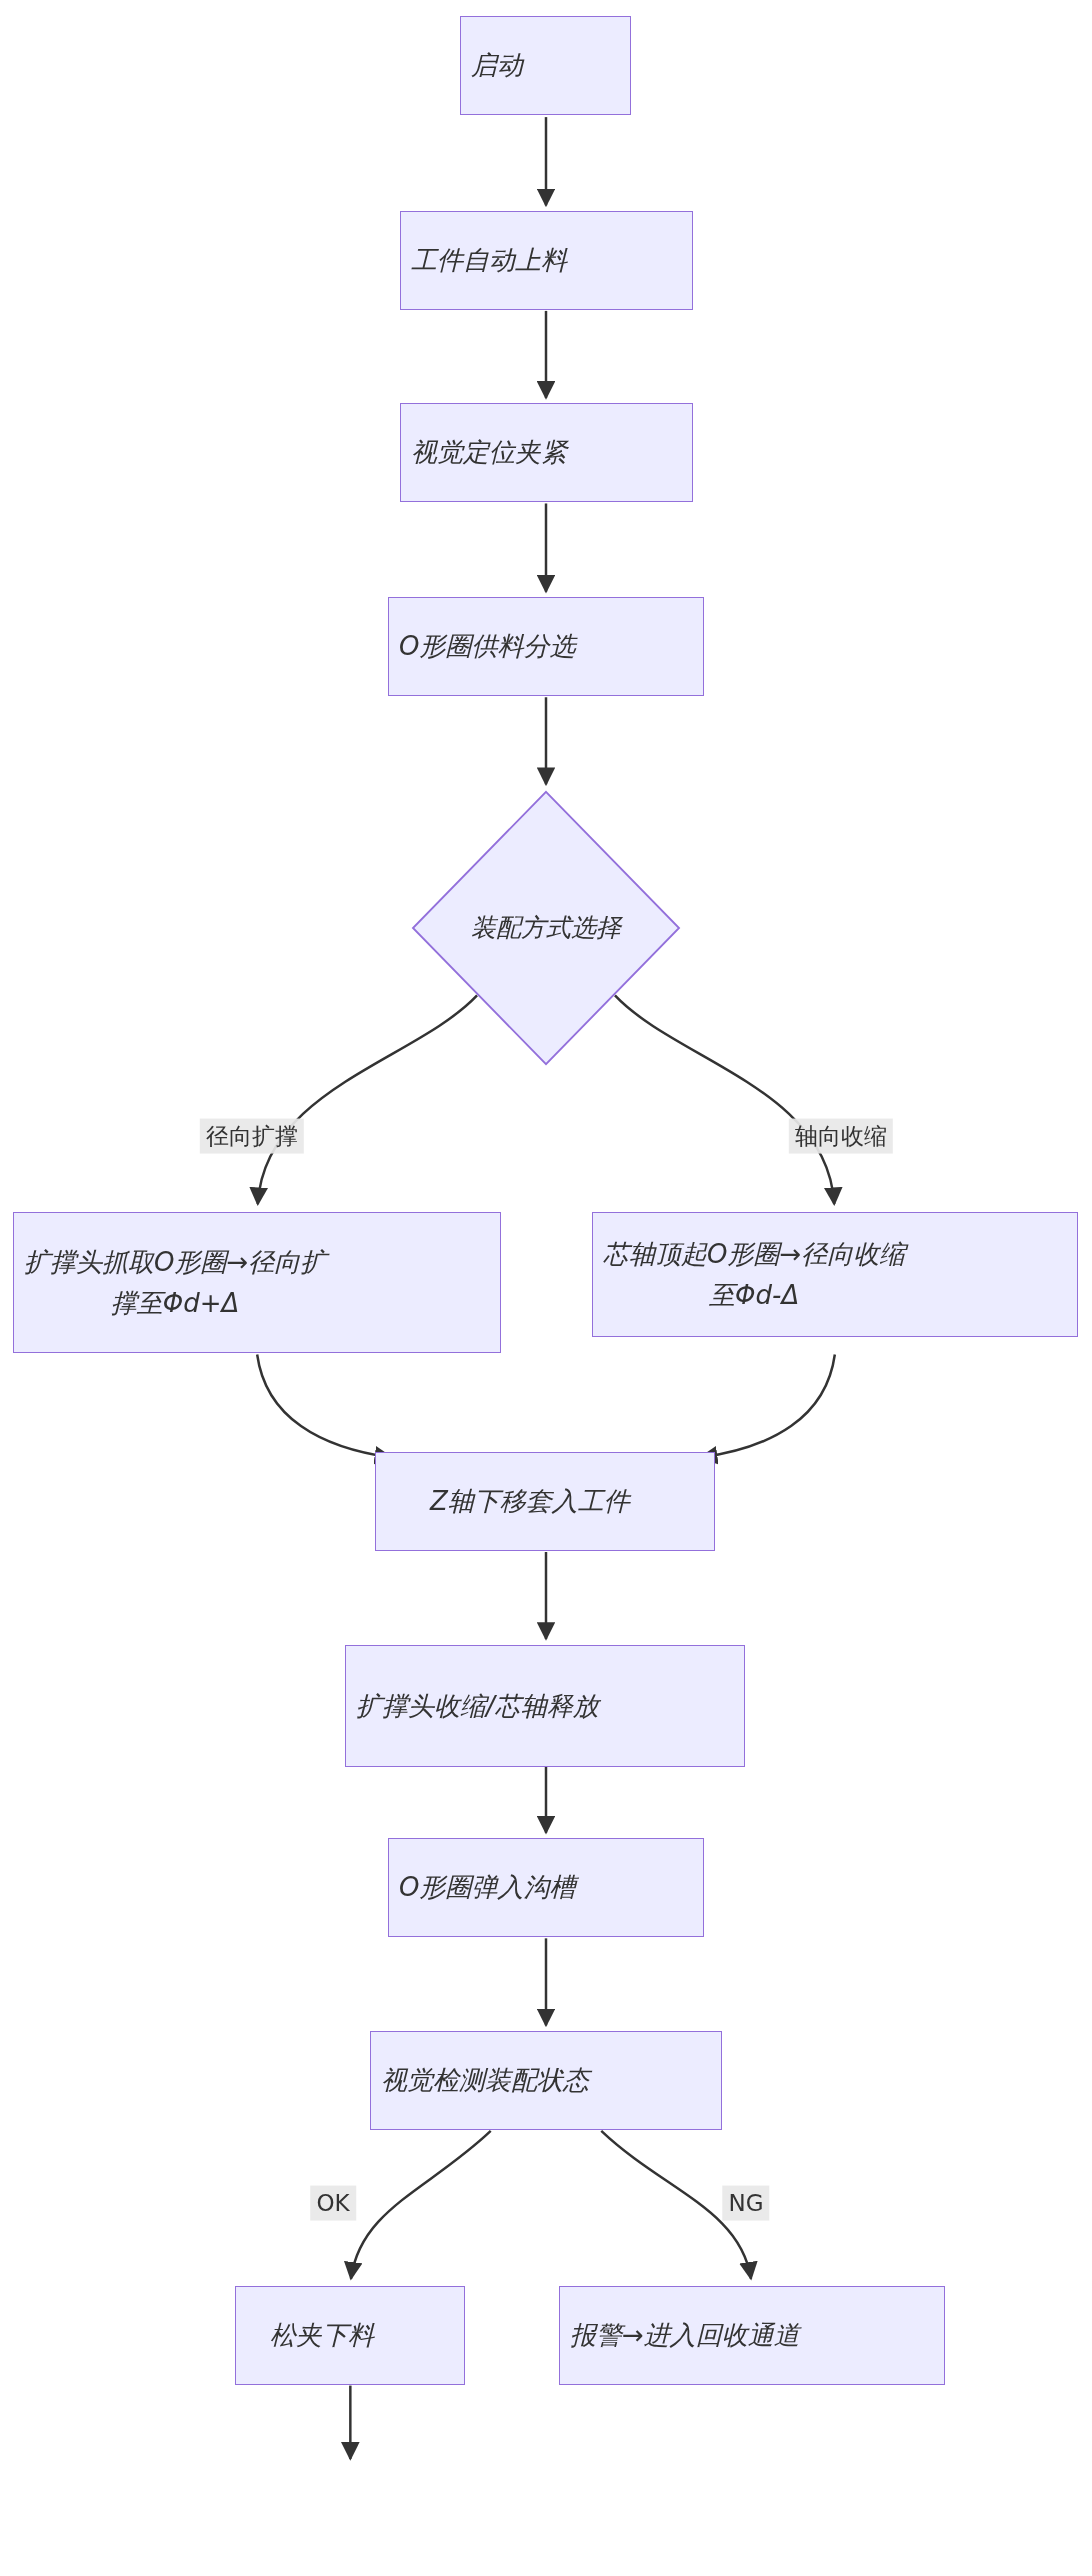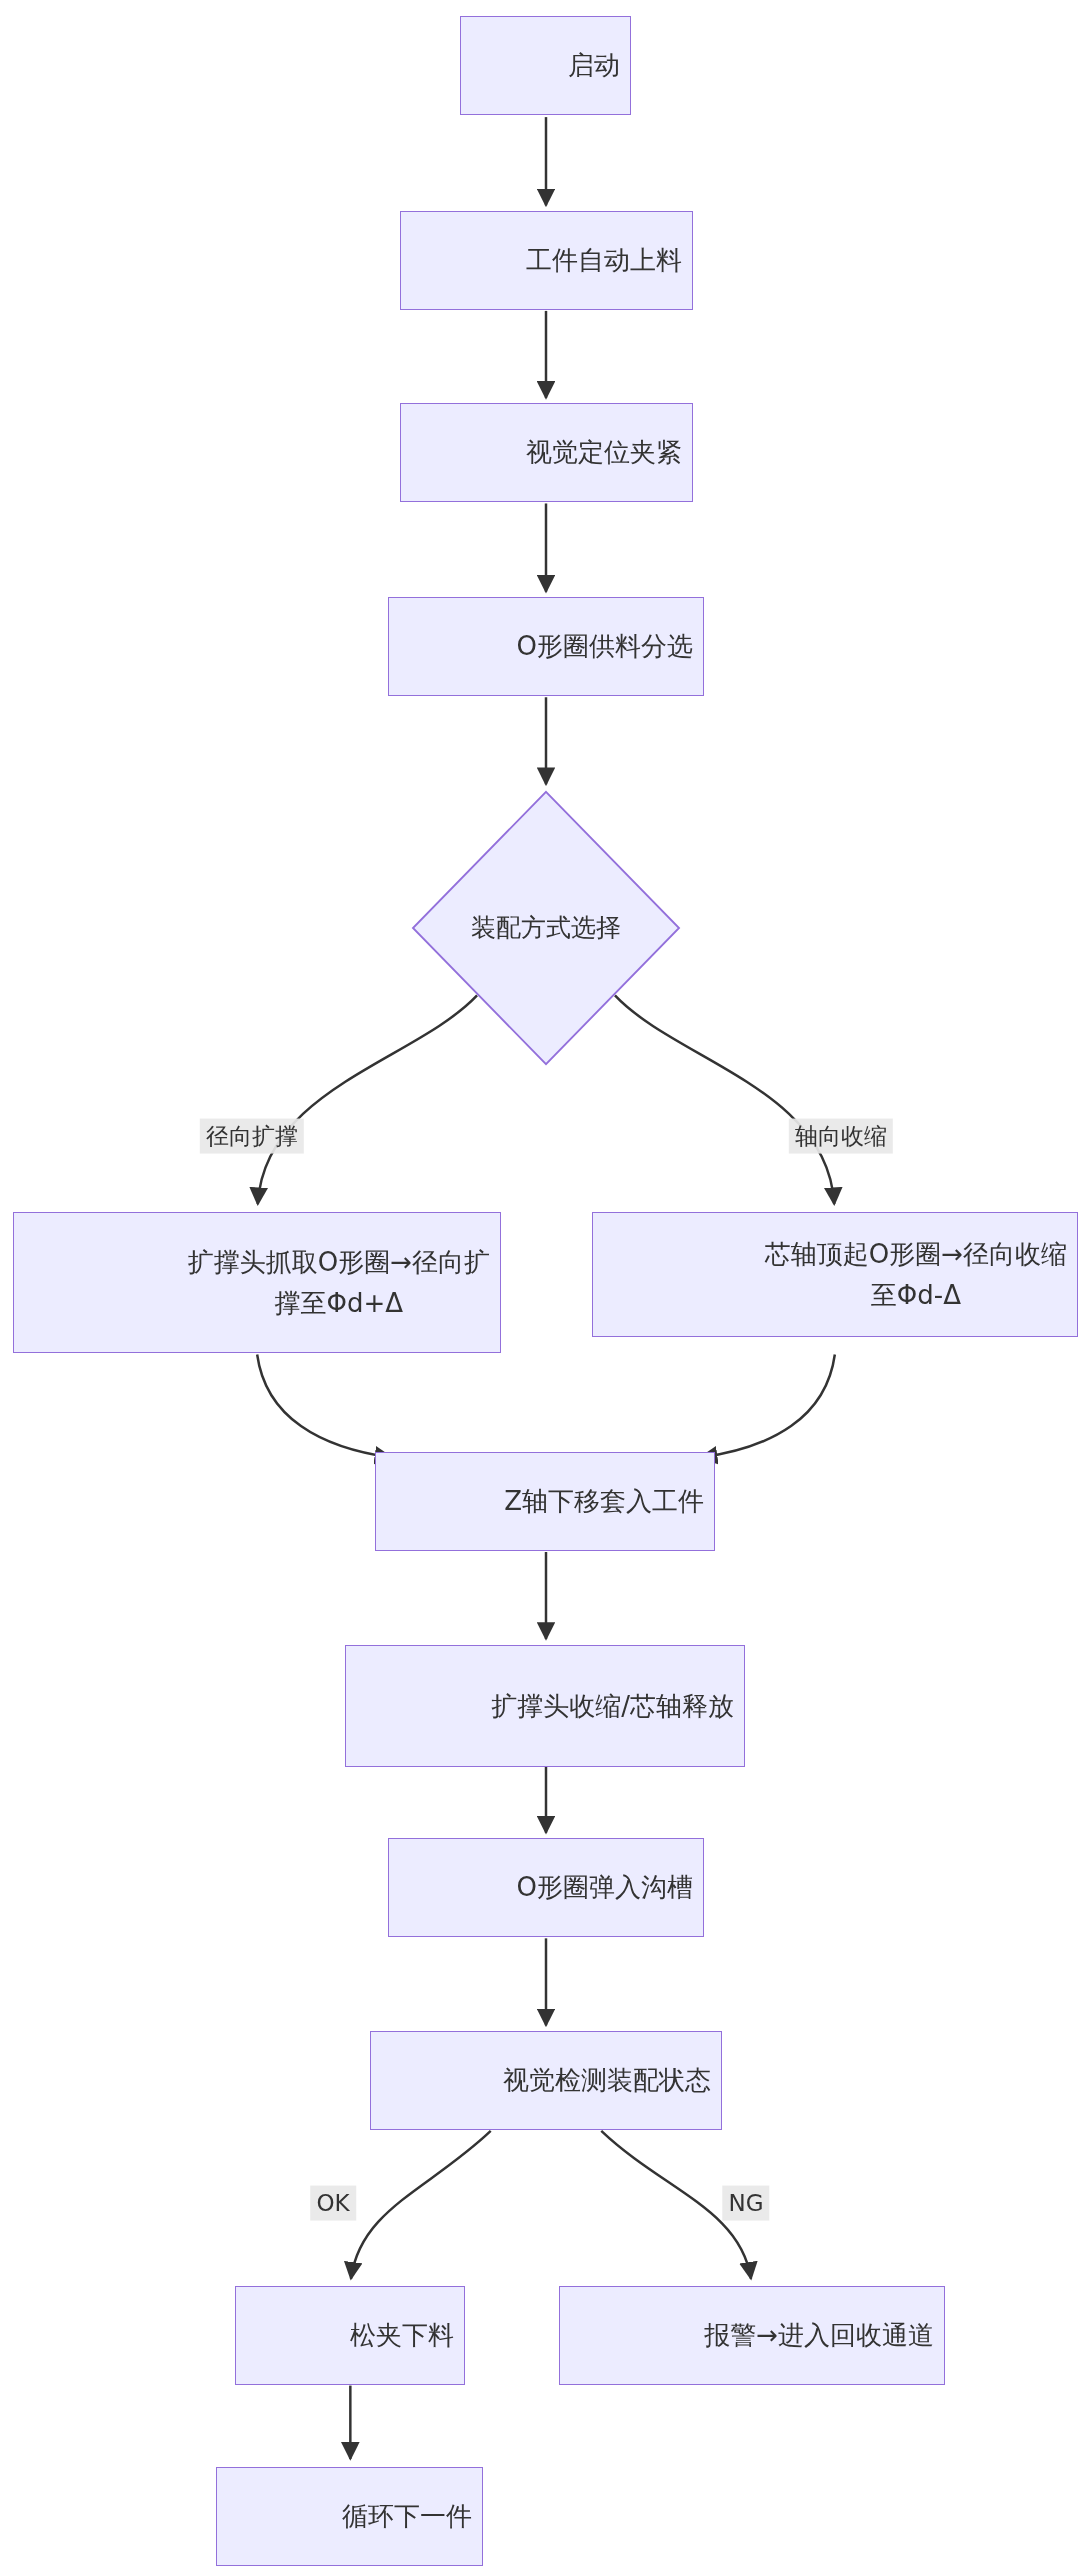--- a/index.html
+++ b/index.html
@@ -13,28 +13,29 @@
   }
   #edges{
     position:absolute;
     left:0;top:0;
     width:1092px;height:2576px;
   }
   .node{
     position:absolute;
     display:flex;
     align-items:center;
-    justify-content:flex-end;
+    justify-content:flex-start;
     background:#ECECFF;
     border:1.9px solid #9370DB;
     box-sizing:border-box;
     font-size:26px;
     line-height:1.55;
     text-align:center;
     white-space:pre-line;
+    font-style:italic;
   }
   .node .label{padding:0 10px;}
   .diamond{
     position:absolute;
     background:none;
     border:none;
   }
   .diamond svg{position:absolute;left:0;top:0;}
   .diamond .label{
     position:absolute;
@@ -140,18 +141,15 @@
   <div class="edge-label" style="left:746px;top:2203px;">NG</div>
 
   <div class="node" style="left:235px;top:2286px;width:230px;height:99px;padding-left:24px;">
     <span class="label">松夹下料</span>
   </div>
 
   <div class="node" style="left:559px;top:2286px;width:386px;height:99px;">
     <span class="label">报警→进入回收通道</span>
   </div>
 
-  <div class="node" style="left:216px;top:2467px;width:267px;height:99px;">
-    <span class="label">循环下一件</span>
-  </div>
 
 </div>
 
 
 </body></html>

